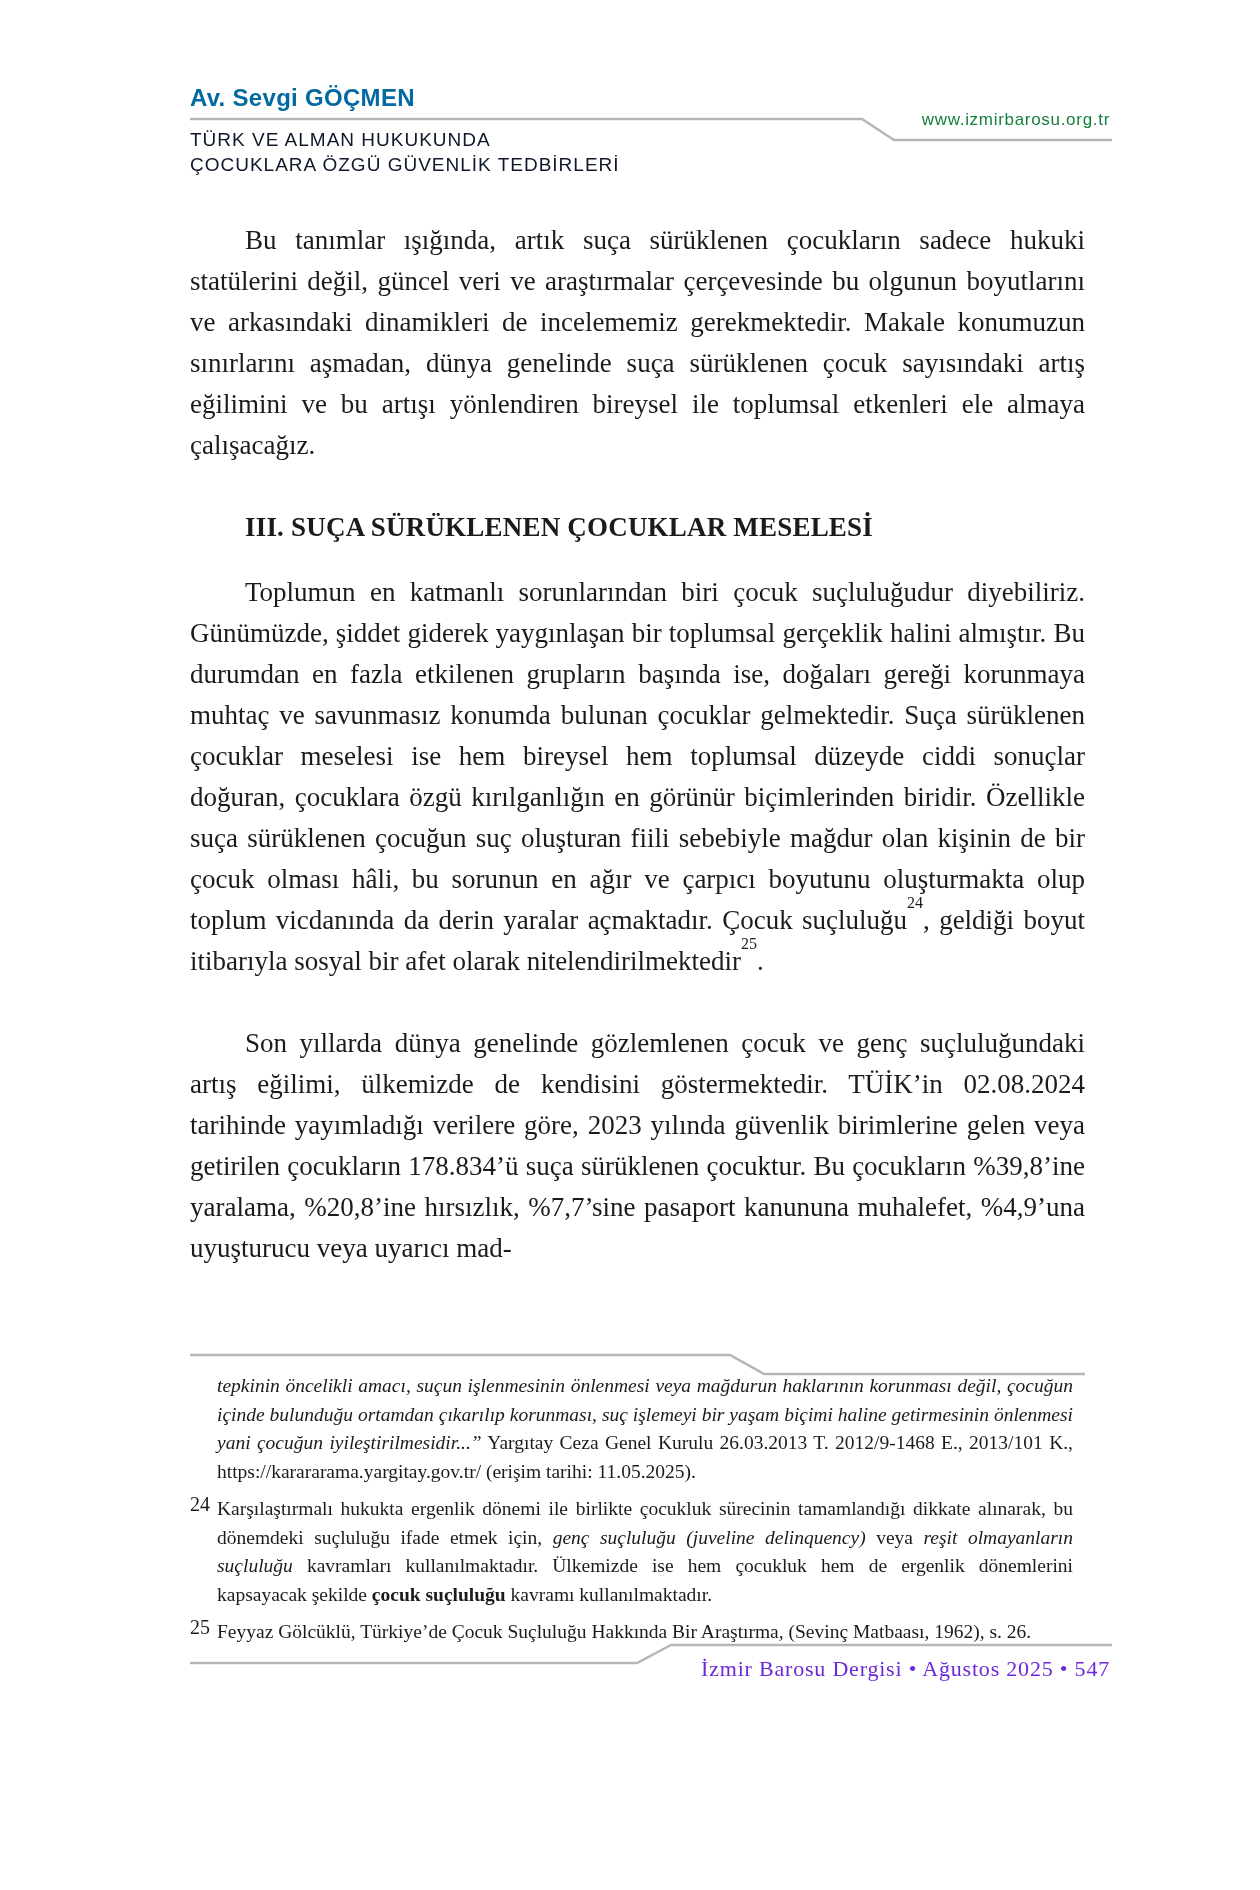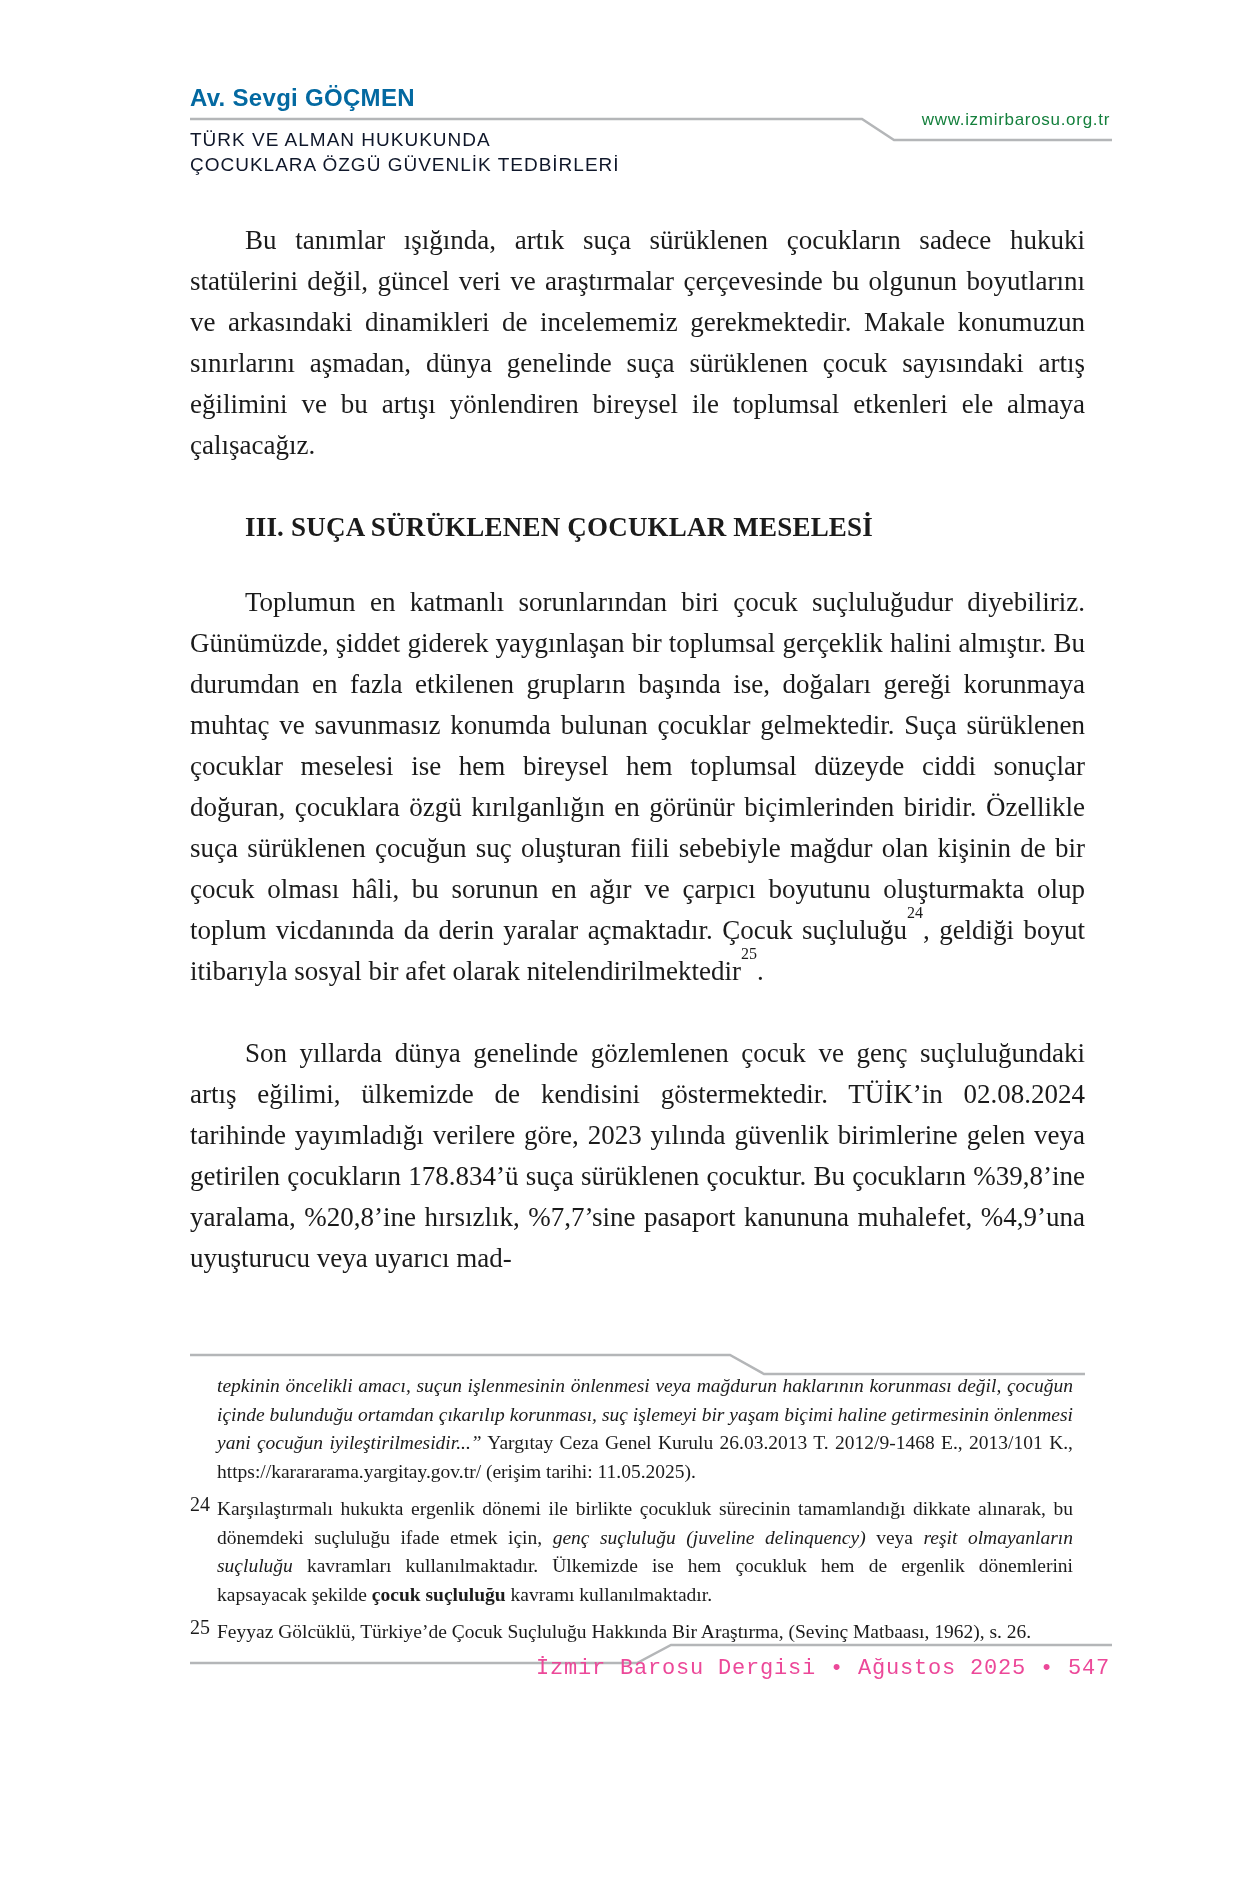--- a/index.html
+++ b/index.html
@@ -29,21 +29,21 @@
     font-size:17px;color:#15803d;letter-spacing:.7px;font-weight:400;
   }
 
   
   .bodytext{
     left:190px;top:220px;width:895px;
     font-size:27px;line-height:41px;text-align:justify;
   }
   .bodytext p{margin:0 0 41px 0;text-indent:55px;}
   .bodytext h2{
-    margin:0 0 34px 0;padding-left:55px;
+    margin:0 0 24px 0;padding-left:55px;
     font-size:27px;font-weight:bold;letter-spacing:.2px;text-align:left;
   }
   sup.fnref{
     font-size:16px;line-height:0;position:relative;top:-11px;
     letter-spacing:0;
   }
 
   
   .fn-separator{left:190px;top:1352px;}
   .footnotes{
@@ -54,22 +54,22 @@
   .fn-num{
     position:absolute;left:0;top:-5px;font-size:20px;
   }
   .footnote i{font-style:italic;}
   .footnote b{font-weight:600;}
 
   
   .footer-rule{left:190px;top:1642px;}
   .footer-text{
     right:150px;top:1656px;
-    font-family:Liberation Mono, monospace;
-    font-size:22px;color:#ec4899;letter-spacing:.8px;font-weight:400;
+    font-family:Liberation Serif, serif;
+    font-size:22px;color:#6d28d9;letter-spacing:.8px;font-weight:400;
   }
 </style>
 </head>
 <body>
 
 <div class="abs author">Av. Sevgi GÖÇMEN</div>
 
 <svg class="abs header-rule" width="922" height="28" viewBox="0 0 922 28">
   <polyline points="0,3 672,3 704,24 922,24" fill="none" stroke="#b4b6b8" stroke-width="2.5"></polyline>
 </svg>

